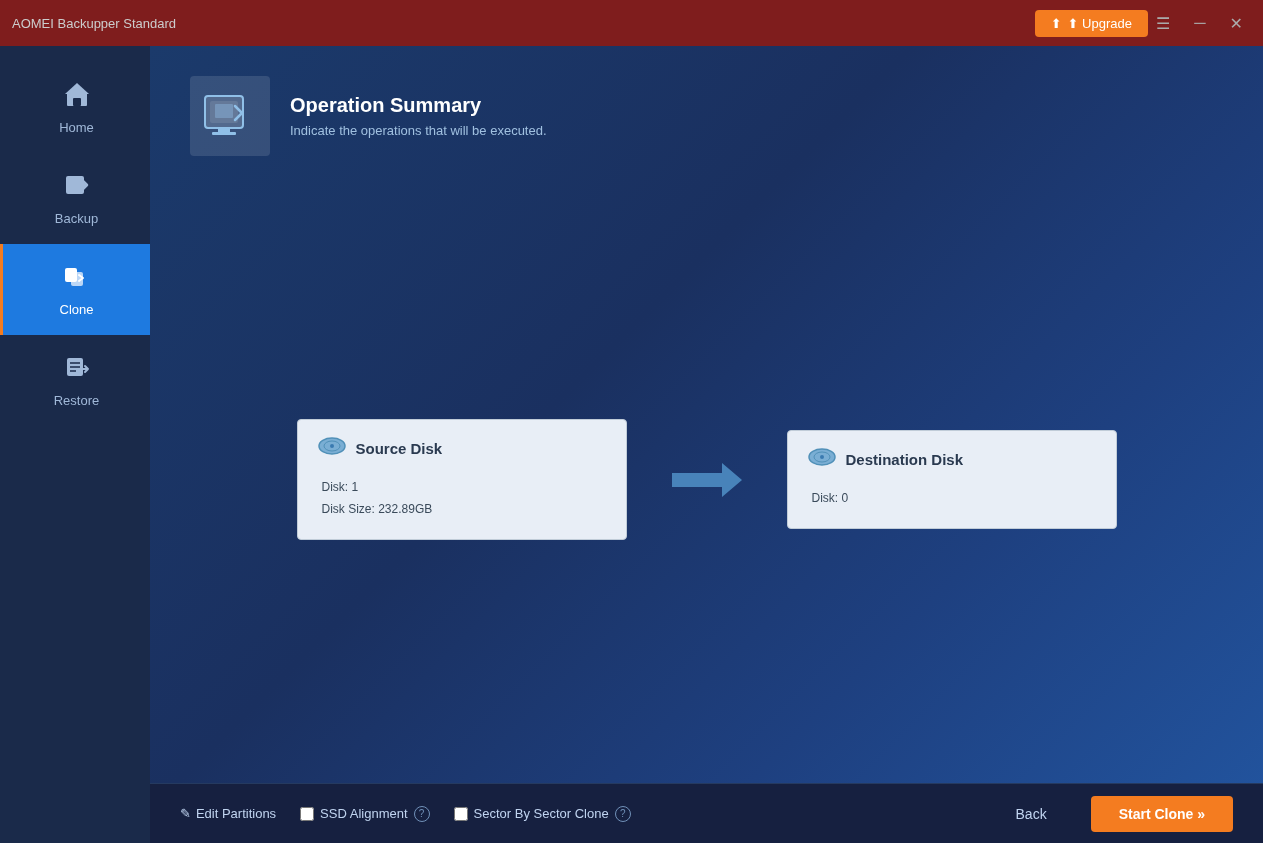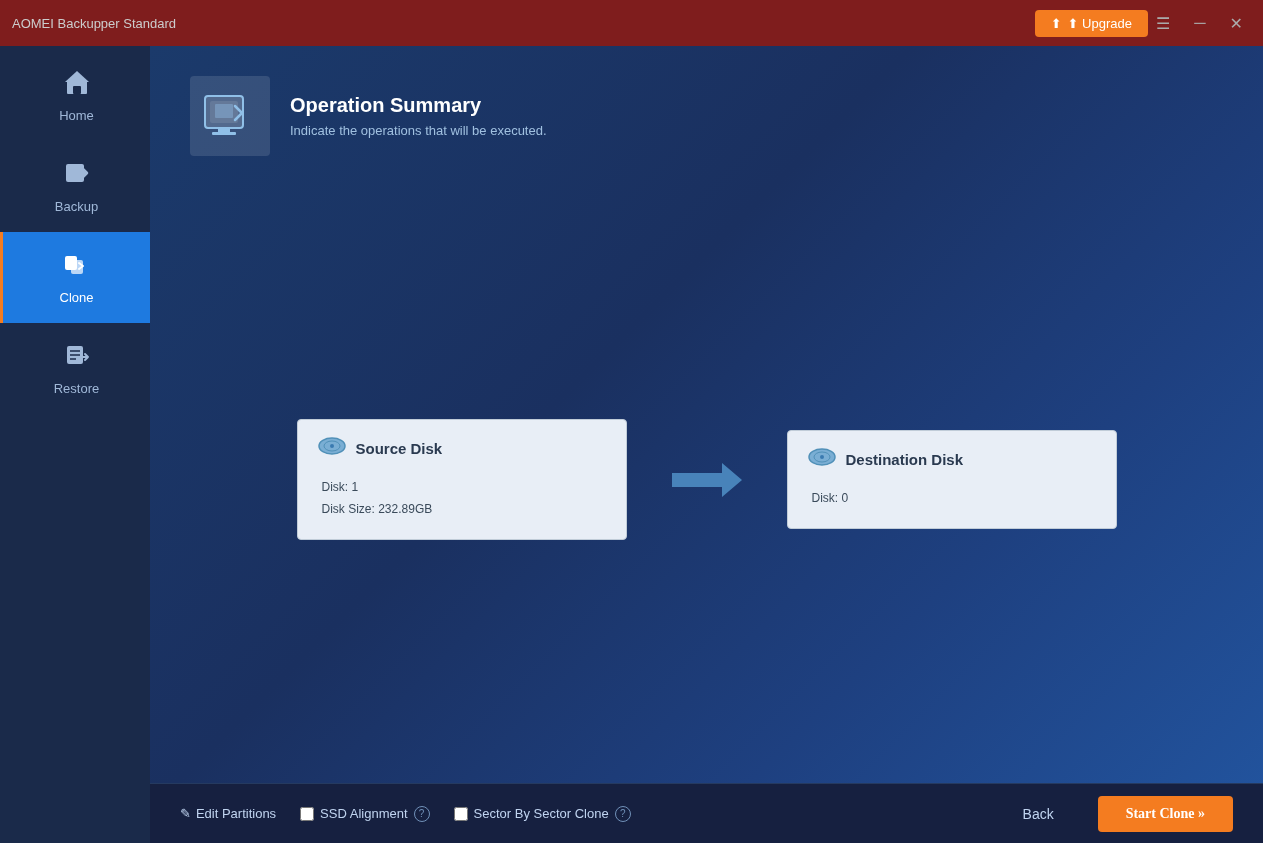--- a/index.html
+++ b/index.html
@@ -57,21 +57,21 @@
       height: calc(843px - 46px);
     }
 
     
     #sidebar {
       width: 150px;
       background: #1a2a4a;
       display: flex;
       flex-direction: column;
       align-items: center;
-      padding-top: 4px;
+      padding-top: 16px;
       gap: 0;
     }
     .sidebar-item {
       width: 100%;
       display: flex;
       flex-direction: column;
       align-items: center;
       padding: 18px 10px;
       cursor: pointer;
       color: #a0b8d8;
@@ -221,21 +221,20 @@
       color: white;
       border: none;
       border-radius: 4px;
       padding: 10px 28px;
       font-size: 14px;
       font-weight: 600;
       cursor: pointer;
       display: flex;
       align-items: center;
       gap: 6px;
-      font-family: Liberation Serif, serif;
     }
 
     
     .edit-link {
       color: #c0d4f0;
       font-size: 13px;
       cursor: pointer;
       display: flex;
       align-items: center;
       gap: 5px;

